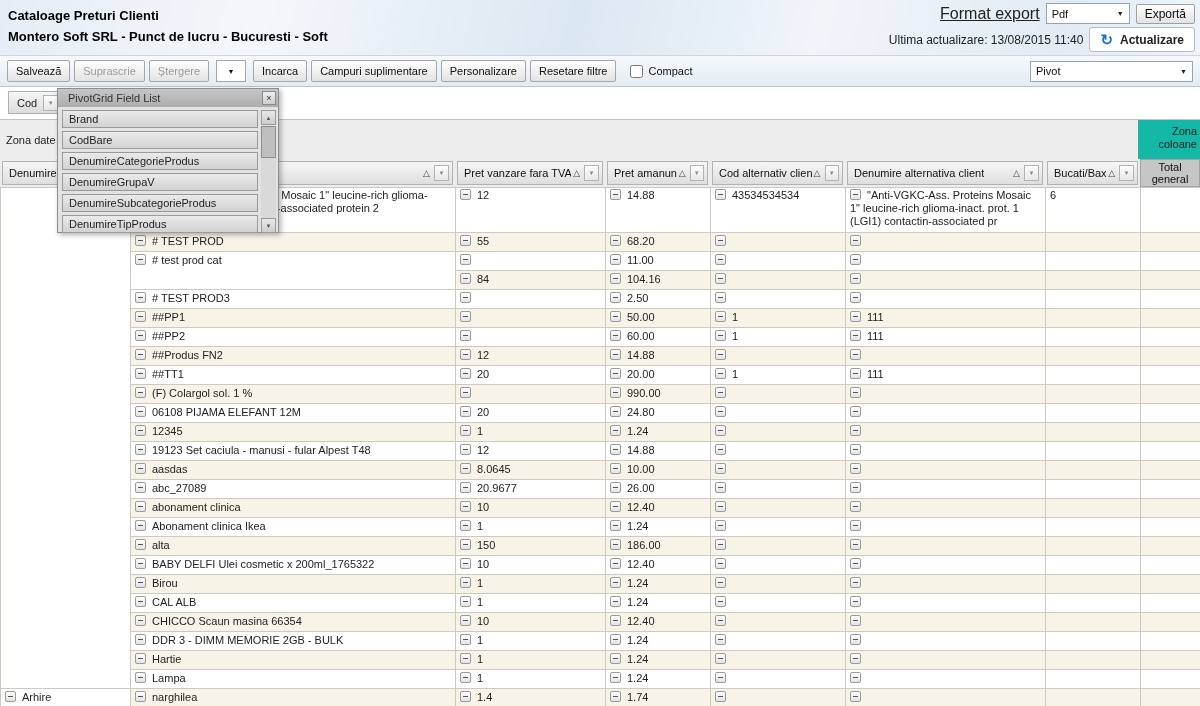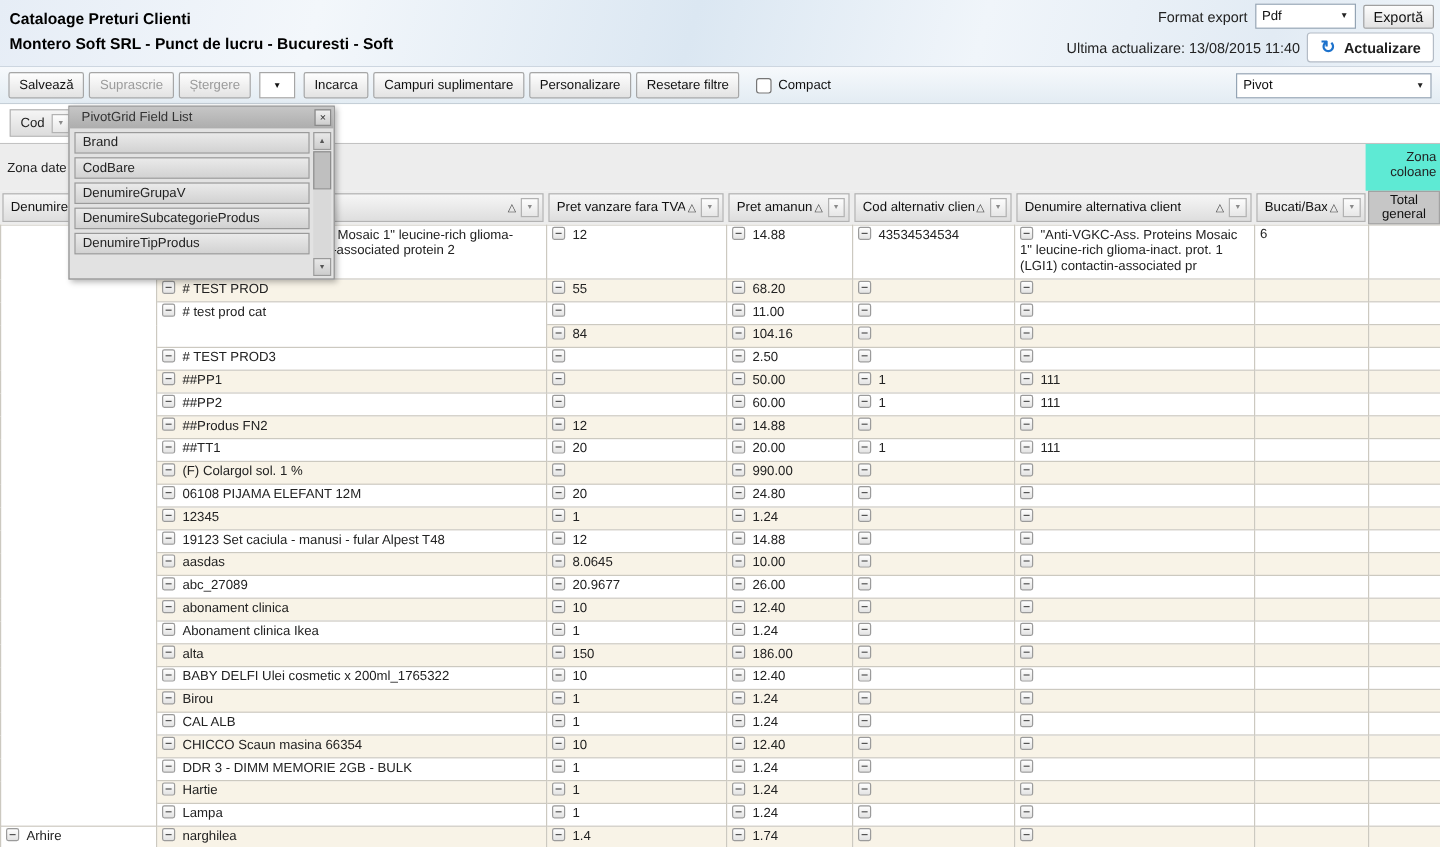--- a/index.html
+++ b/index.html
@@ -8,21 +8,21 @@
   .page { position:relative; width:1200px; height:706px; overflow:hidden; background:#fff; }
 
   
   .app-header { position:absolute; top:0; left:0; width:1200px; height:56px;
     background:linear-gradient(105deg,#e6edf6 0%,#f3f7fb 22%,#dbe7f2 48%,#f0f5fa 68%,#e2ebf4 88%,#eef4f9 100%);
     border-bottom:1px solid #cdd6e0; }
   .titles { position:absolute; left:8px; top:5px; }
   .title-line { font-size:13px; font-weight:bold; color:#000; line-height:21px; white-space:nowrap; }
   .header-right { position:absolute; right:5px; top:3px; display:flex; flex-direction:column; align-items:flex-end; gap:3px; }
   .hr-row { display:flex; align-items:center; gap:6px; }
-  .link { font-size:12px; color:#222; cursor:pointer; }
+  .link { font-size:16px; color:#222; text-decoration:underline; cursor:pointer; }
   .combo { background:#fff; border:1px solid #94a4b4; height:21px; display:flex; align-items:center; justify-content:space-between; font-size:11px; color:#111; padding:0 5px; }
   .combo .arr { font-size:7px; color:#222; margin-left:6px; }
   .pdf-combo { width:84px; }
   .btn { background:linear-gradient(#fdfdfd,#e2e2e2); border:1px solid #a0a0a0; border-radius:2px; font-size:12px; color:#111; padding:2px 8px; cursor:pointer; font-family:inherit; }
   .refresh-btn { background:#fff; border:1px solid #b4bcc6; border-radius:3px; height:25px; display:flex; align-items:center; gap:7px; padding:0 10px; font-size:12px; font-weight:bold; color:#222; cursor:pointer; }
   .refresh-glyph { color:#1d72cc; font-size:15px; font-weight:bold; line-height:1; }
   .lastupd { font-size:12px; color:#222; }
 
   
   .toolbar { position:absolute; top:56px; left:0; width:1200px; height:31px;
@@ -36,21 +36,21 @@
   .pivot-combo { margin-left:auto; width:163px; }
 
   
   .pivot-area { position:absolute; top:87px; left:0; width:1200px; height:619px; background:#fff; }
   .filter-zone { position:relative; height:32px; background:#fff;padding-left:20px; }
   .cod-btn { position:absolute; left:8px; top:4px; height:23px; display:inline-flex; align-items:center;
     background:linear-gradient(#f5f5f5,#dcdcdc); border:1px solid #b0b0b0; padding:0 3px 0 8px; font-size:11px; color:#222; cursor:pointer; }
   .fbtn { width:15px; height:16px; border:1px solid #b2b2b2; background:linear-gradient(#fdfdfd,#e7e7e7); color:#8a8a8a; font-size:6px; display:flex; align-items:center; justify-content:center; margin-left:6px; cursor:pointer; }
   .zona-band { display:flex; height:40px; background:#ededed; border-top:1px solid #c2c2c2; }
   .zona-date { flex:1; font-size:11px; color:#222; padding:14px 0 0 6px; }
-  .zona-coloane { width:62px; background:#5eead4; font-size:11px; color:#222; text-align:right; padding:5px 3px 0 0; line-height:13px; }
+  .zona-coloane { width:62px; background:#14b8a6; font-size:11px; color:#222; text-align:right; padding:5px 3px 0 0; line-height:13px; }
   .header-row { display:grid; grid-template-columns:130px 325px 150px 105px 135px 200px 95px 60px; height:28px; background:#ededed; }
   .hcell { position:relative; }
   .hbtn { margin:2px; height:24px; display:flex; align-items:center;
     background:linear-gradient(#f6f6f6,#dedede); border:1px solid #b2b2b2; font-size:11px; color:#111; padding:0 3px 0 6px; cursor:pointer; }
   .hlabel { white-space:nowrap; overflow:hidden; }
   .hspace { flex:1; }
   .sort { font-size:9px; color:#444; margin:0 2px; }
   .hbtn .fbtn { margin-left:2px; }
   .total-hcell { background:#c6c6c6; border:1px solid #a2a2a2; display:flex; align-items:center; justify-content:center; text-align:center; font-size:11px; color:#111; line-height:12px; }
 
@@ -459,20 +459,21 @@
 
     <div class="fl-panel">
       <div class="fl-title">
         <span>PivotGrid Field List</span>
         <span class="fl-close">×</span>
       </div>
       <div class="fl-body">
         <div class="fl-items">
             <div class="fl-item">Brand</div>
             <div class="fl-item">CodBare</div>
+            <div class="fl-item">DenumireCategorieProdus</div>
             <div class="fl-item">DenumireGrupaV</div>
             <div class="fl-item">DenumireSubcategorieProdus</div>
             <div class="fl-item">DenumireTipProdus</div>
           </div>
         <div class="fl-scroll">
           <div class="fl-sbtn">▲</div>
           <div class="fl-thumb"></div>
           <div class="fl-track"></div>
           <div class="fl-sbtn">▼</div>
         </div>

